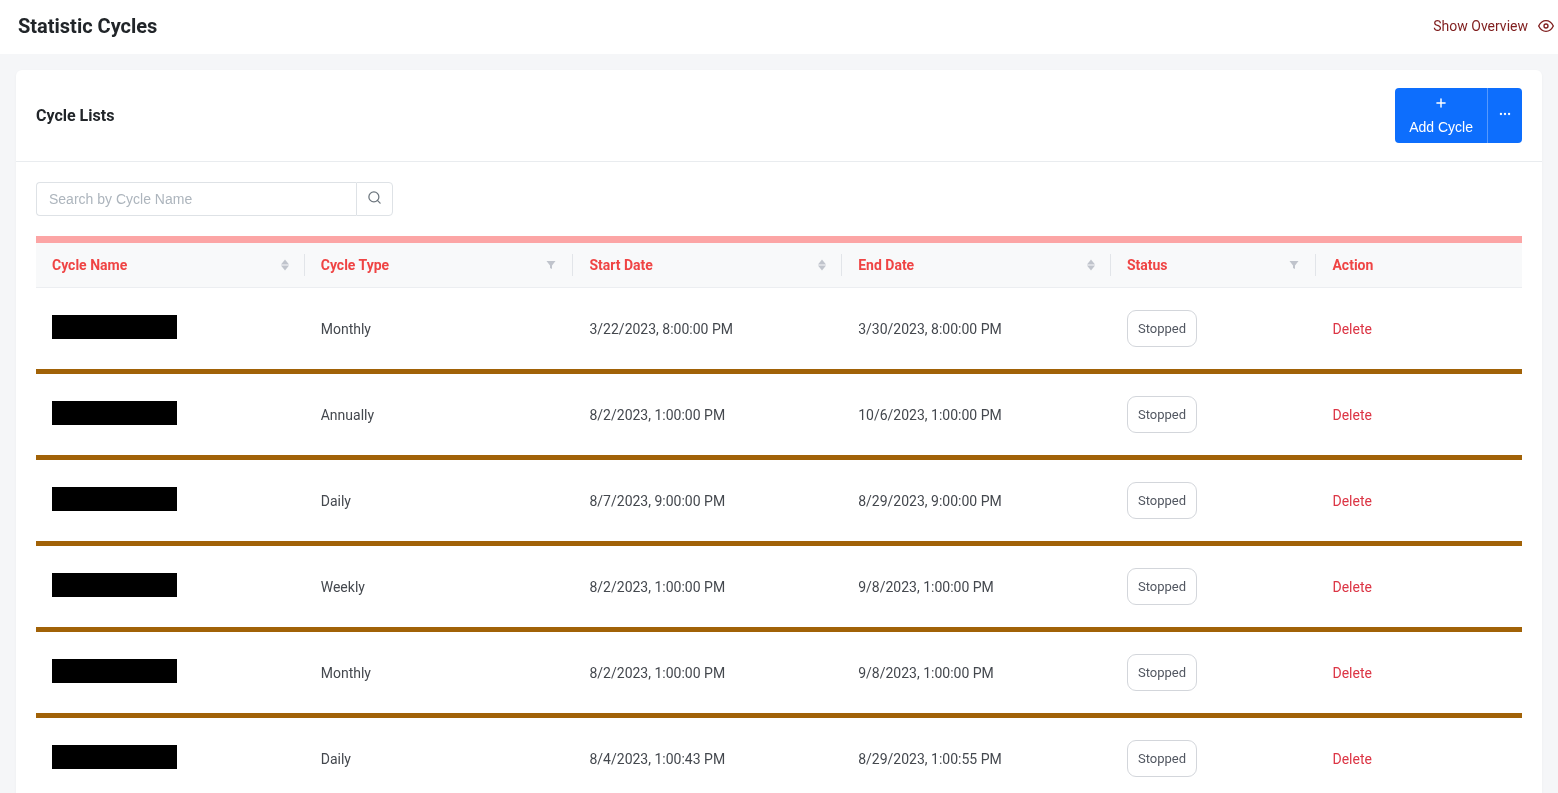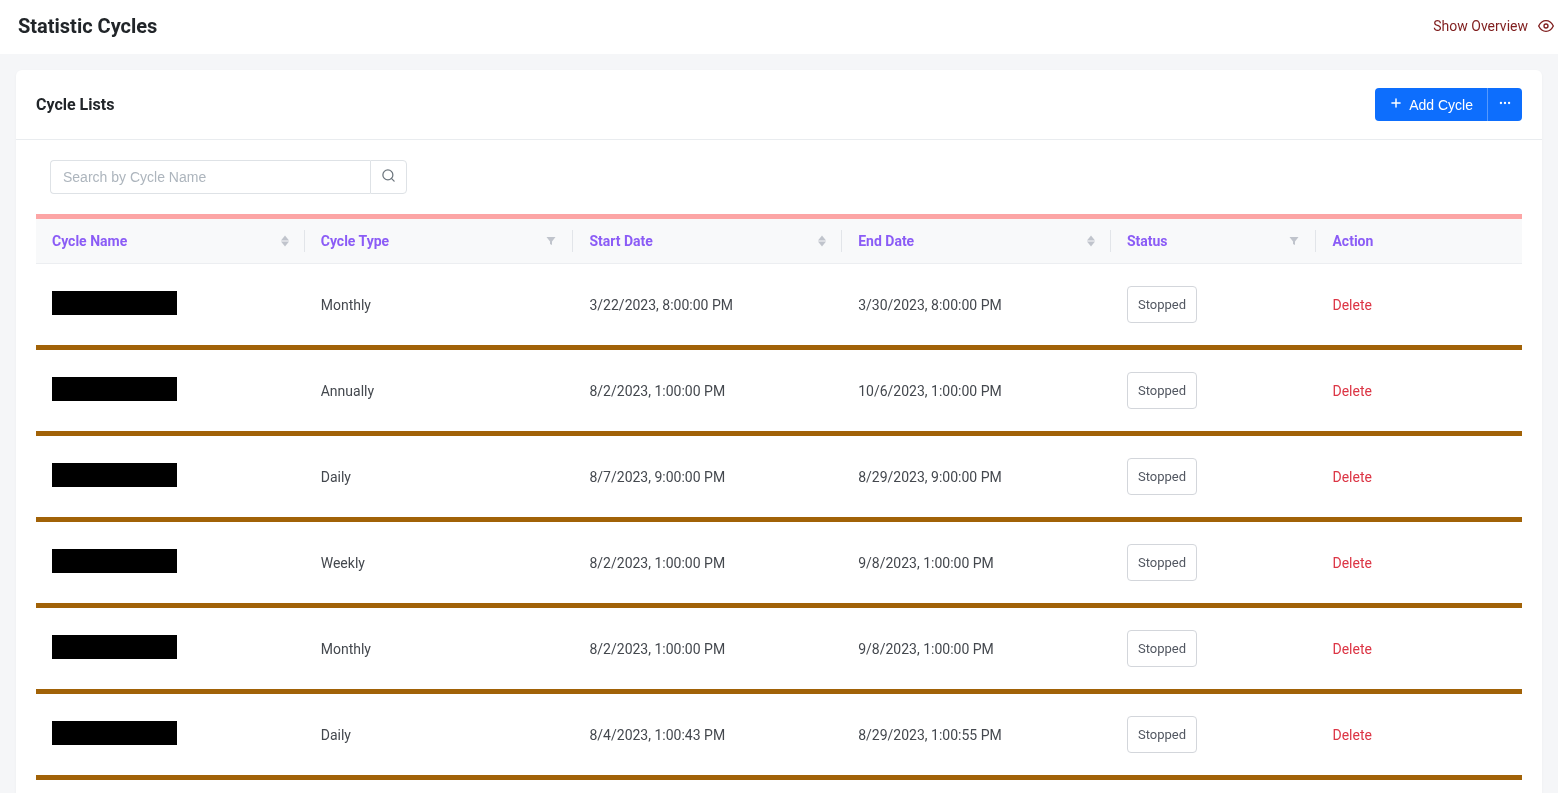--- a/index.html
+++ b/index.html
@@ -57,20 +57,21 @@
       background: #0d6efd;
       color: #fff;
       border: none;
       padding: 8px 14px;
       font-size: 14px;
       border-radius: 4px 0 0 4px;
       display: inline-flex;
       align-items: center;
       gap: 6px;
       cursor: pointer;
+      flex-direction: column;
     }
     .btn-more {
       background: #0d6efd;
       color: #fff;
       border: none;
       border-left: 1px solid rgba(255,255,255,0.3);
       padding: 8px 10px;
       border-radius: 0 4px 4px 0;
       cursor: pointer;
       display: inline-flex;
@@ -83,21 +84,20 @@
     }
     .search-input {
       border: 1px solid #dee2e6;
       border-right: none;
       border-radius: 4px 0 0 4px;
       padding: 8px 12px;
       font-size: 14px;
       width: 320px;
       color: #212529;
       outline: none;
-      margin-left: 14px;
     }
     .search-input::placeholder { color: #adb5bd; }
     .search-btn {
       border: 1px solid #dee2e6;
       background: #fff;
       border-radius: 0 4px 4px 0;
       padding: 0 10px;
       cursor: pointer;
       display: inline-flex;
       align-items: center;
@@ -106,23 +106,23 @@
     table.data {
       width: 100%;
       border-collapse: collapse;
     }
     table.data thead th {
       background: #f8f9fa;
       text-align: left;
       font-weight: 700;
       font-size: 14px;
       padding: 14px 16px;
-      border-top: 5px solid #fca5a5;
+      border-top: 7px solid #fca5a5;
       border-bottom: 1px solid #eceef1;
-      color: #8b5cf6;
+      color: #ef4444;
       position: relative;
     }
     .th-inner {
       display: flex;
       justify-content: space-between;
       align-items: center;
       gap: 10px;
     }
     .th-divider {
       position: absolute;
@@ -151,21 +151,21 @@
       min-height: 24px;
       width: 125px;
       display: inline-block;
     }
     .badge {
       display: inline-block;
       border: 1px solid #d3d6db;
       background: #fff;
       color: #525761;
       padding: 10px 10px;
-      border-radius: 4px;
+      border-radius: 9px;
       font-size: 13px;
     }
     .badge-active {
       border: 1px solid #a6dcb1;
       background: #f2fbf4;
       color: #28a745;
     }
     .action-link {
       color: #dc3545;
       cursor: pointer;

